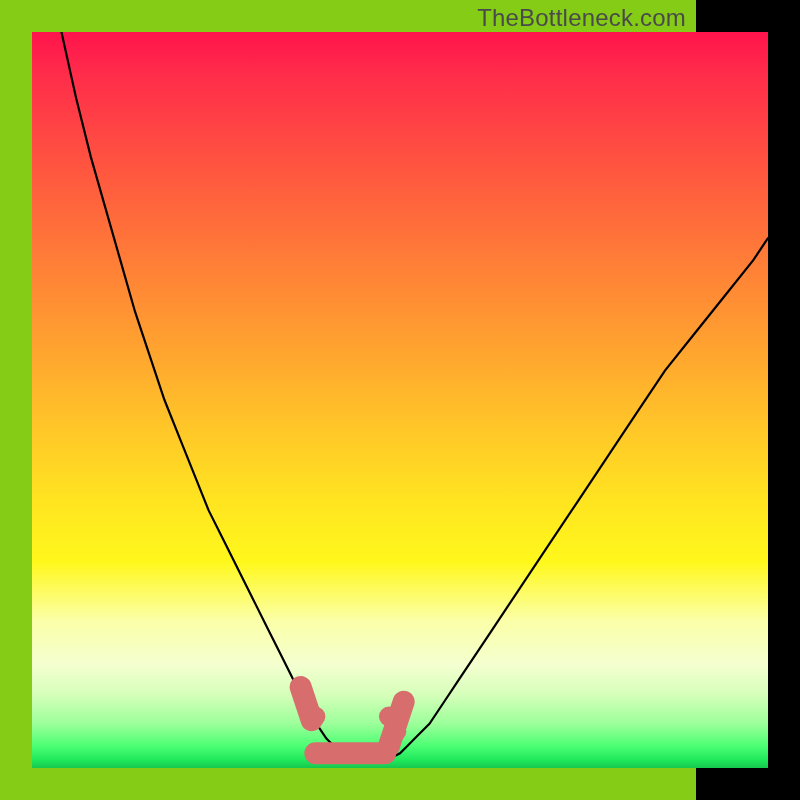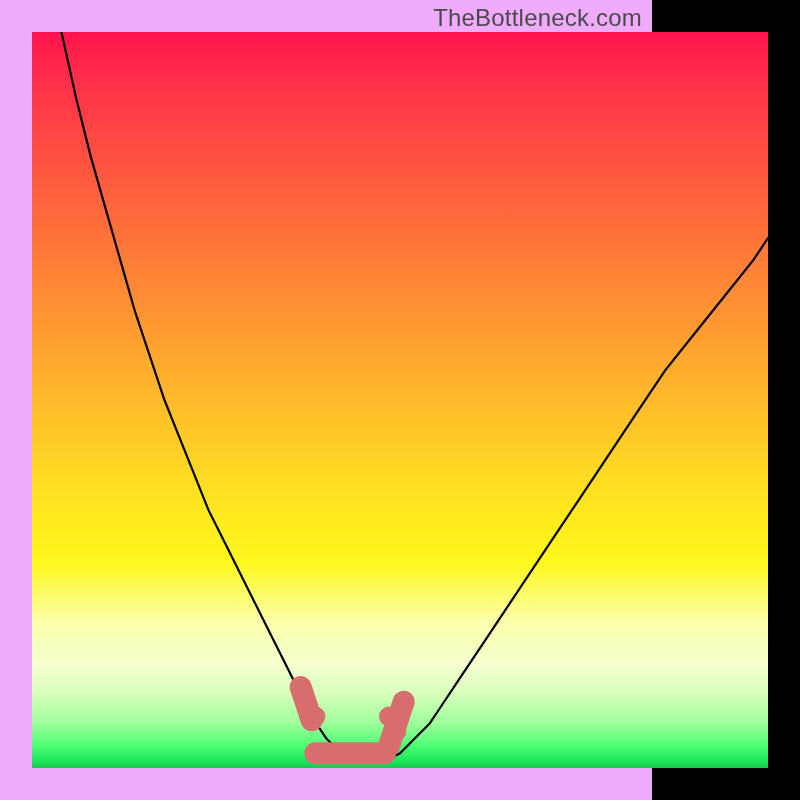--- a/index.html
+++ b/index.html
@@ -8,21 +8,22 @@
     width: 800px;
     height: 800px;
     overflow: hidden;
     background: #000;
     font-family: Arial, Helvetica, sans-serif;
   }
   .outer {
     position: relative;
     width: 652px;
     height: 800px;
-    background: #f0abfc;
+    background: #84cc16;
+    padding-left: 44px;
   }
   .watermark {
     position: absolute;
     top: 4px;
     right: 10px;
     color: #4a4a4a;
     font-size: 24px;
     font-weight: 500;
     letter-spacing: 0.2px;
     z-index: 20;

